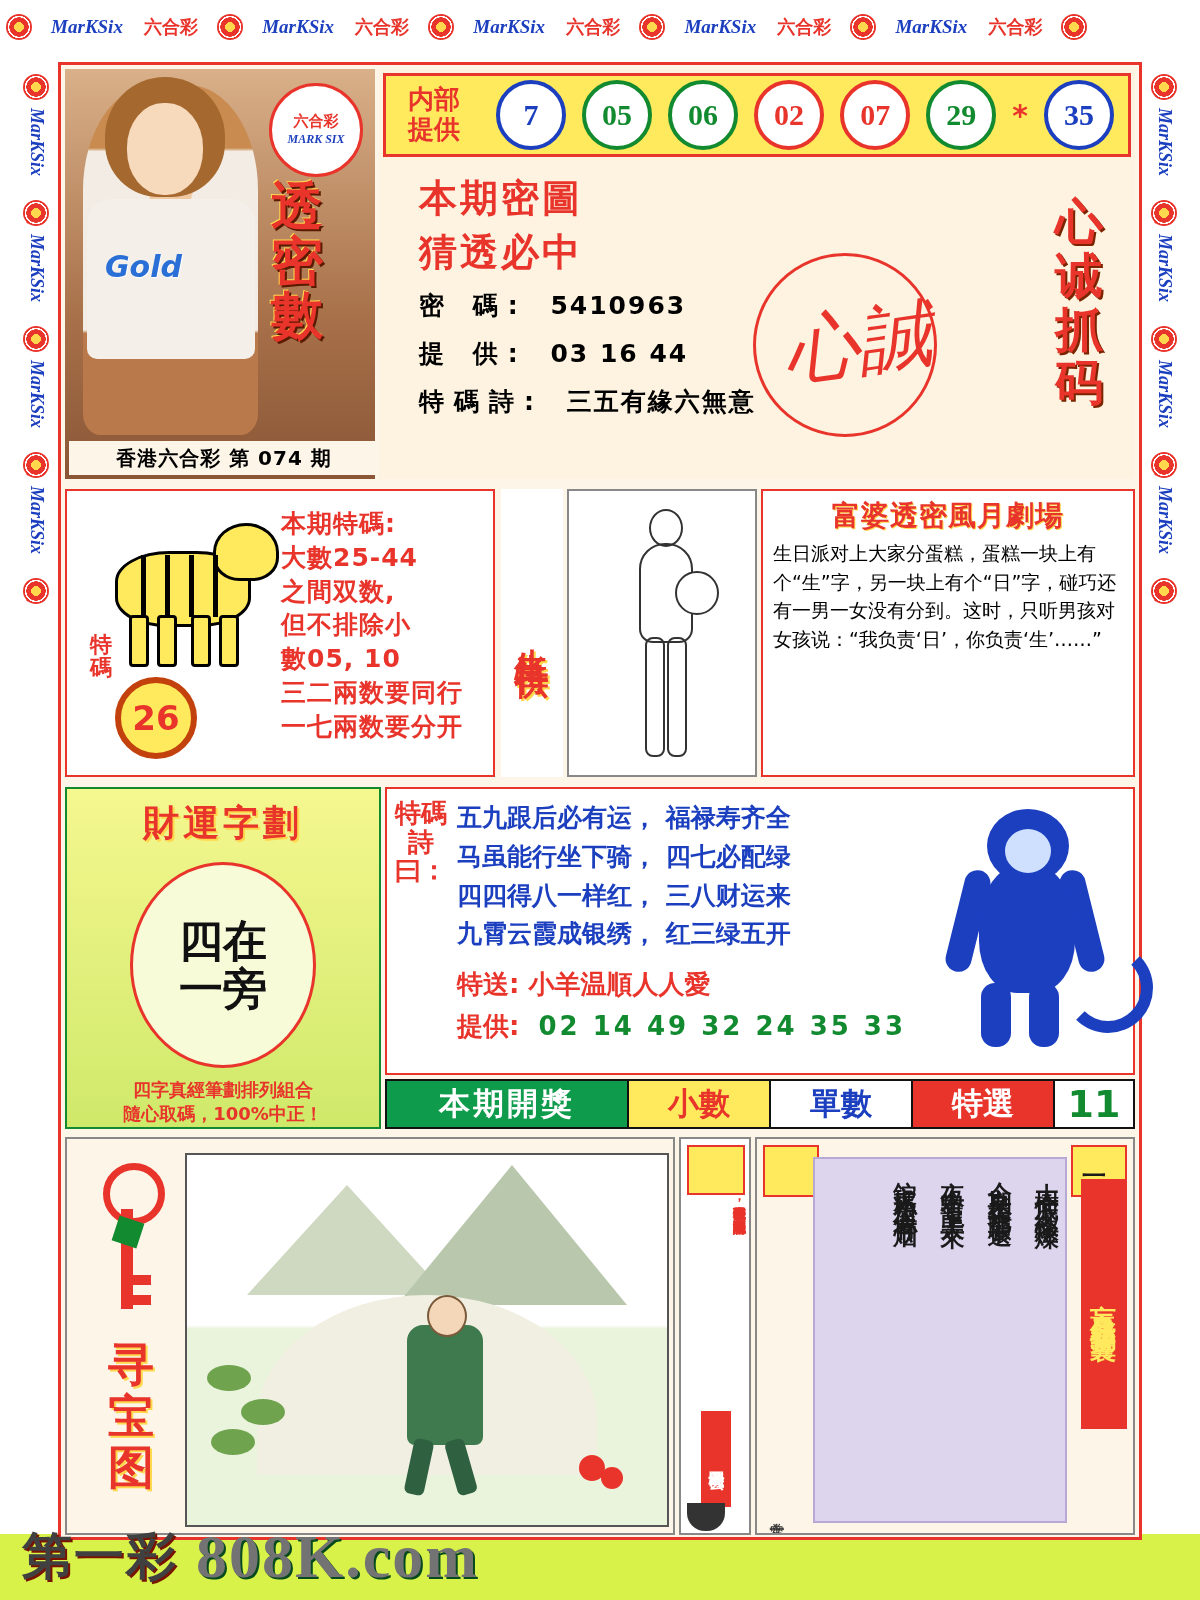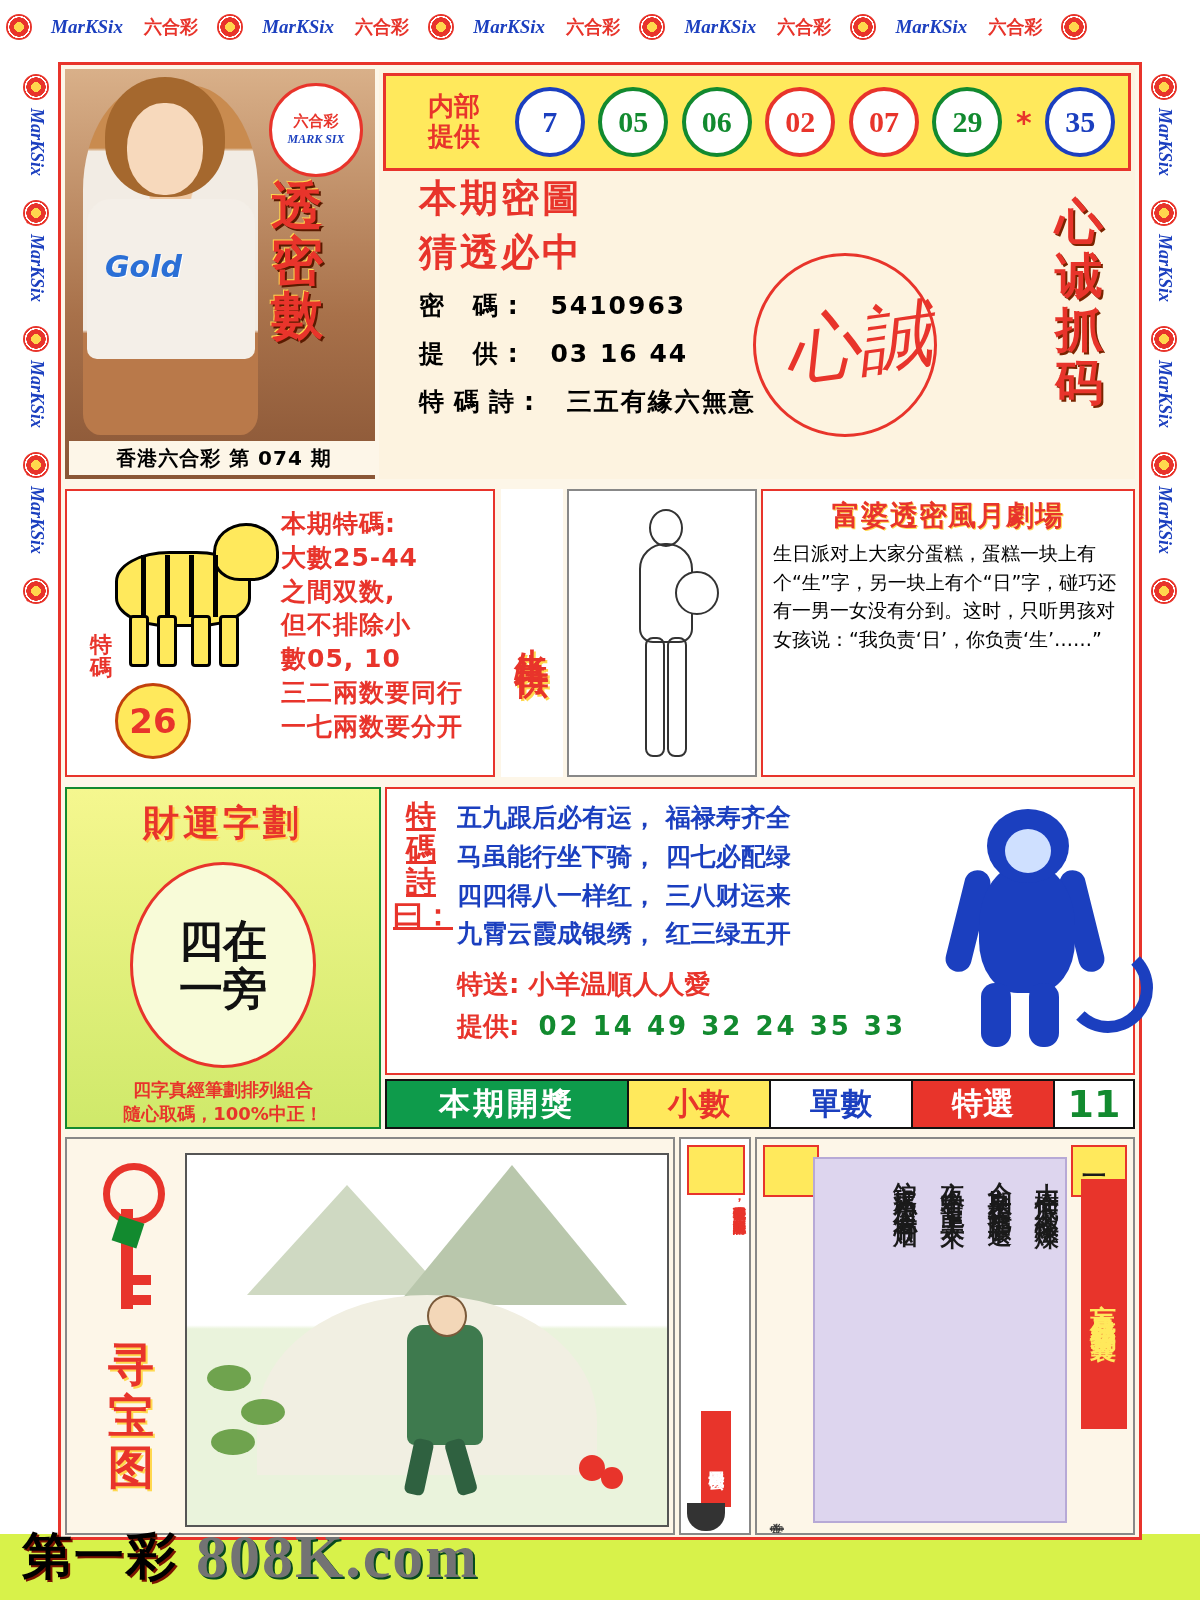--- a/index.html
+++ b/index.html
@@ -39,21 +39,21 @@
   .photo .logo-txt{position:absolute;left:40px;top:180px;color:#2a6fd6;font-weight:bold;font-style:italic;font-size:30px;text-shadow:1px 1px 0 #fff;}
   .badge{position:absolute;right:12px;top:14px;width:88px;height:88px;border-radius:50%;background:#fff;border:3px solid #e8342b;display:flex;flex-direction:column;align-items:center;justify-content:center;}
   .badge .b1{color:#e8342b;font-weight:bold;font-size:15px;line-height:1;}
   .badge .b2{color:#1b3fbf;font-weight:bold;font-size:12px;font-family:"Liberation Serif",serif;font-style:italic;margin-top:3px;}
   .vert-title{position:absolute;right:30px;top:110px;width:96px;text-align:center;}
   .vert-title span{display:block;font-size:52px;font-weight:bold;color:#e8342b;line-height:1.05;
      text-shadow:2px 2px 0 #5a1b00,-1px -1px 0 #ffd84d;font-family:"DejaVu Sans",sans-serif;}
   .photo-caption{position:absolute;left:4px;bottom:4px;width:310px;height:34px;background:#fdf6e8;color:#000;font-size:20px;font-weight:bold;display:flex;align-items:center;justify-content:center;letter-spacing:1px;}
 
   .r1right{position:absolute;left:318px;top:4px;width:756px;height:410px;background:#fdf3e0;}
-  .numbar{position:absolute;left:4px;top:4px;width:748px;height:98px;background:#ffe95c;border:3px solid #e8342b;box-sizing:border-box;display:flex;align-items:center;padding-left:20px;}
+  .numbar{position:absolute;left:4px;top:4px;width:748px;height:84px;background:#ffe95c;border:3px solid #e8342b;box-sizing:border-box;display:flex;align-items:center;}
   .neibu{width:96px;height:100%;display:flex;flex-direction:column;align-items:center;justify-content:center;color:#e8342b;font-weight:bold;font-size:26px;line-height:1.15;}
   .balls{flex:1;display:flex;align-items:center;justify-content:space-around;padding:0 6px;}
   .ball{width:62px;height:62px;border-radius:50%;background:#fff;display:flex;align-items:center;justify-content:center;font-size:30px;font-weight:bold;font-family:"Liberation Serif",serif;}
   .ball.blue{border:4px solid #1b3fbf;color:#1b3fbf;}
   .ball.red{border:4px solid #e8342b;color:#e8342b;}
   .ball.green{border:4px solid #128a2f;color:#128a2f;}
   .star{color:#e8342b;font-size:30px;font-weight:bold;}
 
   .r1body{position:absolute;left:4px;top:96px;width:748px;height:310px;}
   .hl1{position:absolute;left:36px;top:8px;color:#e8342b;font-size:38px;font-weight:bold;letter-spacing:3px;}
@@ -68,21 +68,21 @@
 
   
   .row2{position:absolute;left:0;top:420px;width:1078px;height:296px;}
   .zebra-box{position:absolute;left:4px;top:4px;width:430px;height:288px;border:2px solid #e8342b;background:#fff;box-sizing:border-box;}
   .zebra{position:absolute;left:28px;top:26px;width:190px;height:150px;}
   .zebra .body{position:absolute;left:20px;top:34px;width:130px;height:70px;background:#ffe95c;border:3px solid #000;border-radius:40% 40% 38% 38%;}
   .zebra .head{position:absolute;left:118px;top:6px;width:60px;height:52px;background:#ffe95c;border:3px solid #000;border-radius:50% 50% 40% 40%;}
   .zebra .leg{position:absolute;width:14px;height:46px;background:#ffe95c;border:3px solid #000;border-radius:4px;top:98px;}
   .zebra .l1{left:34px;} .zebra .l2{left:62px;} .zebra .l3{left:96px;} .zebra .l4{left:124px;}
   .zstripe{position:absolute;width:5px;height:62px;background:#000;top:38px;}
-  .tema-circle{position:absolute;left:48px;bottom:16px;width:70px;height:70px;border-radius:50%;background:#ffe95c;border:3px solid #c2410c;display:flex;align-items:center;justify-content:center;font-size:34px;font-weight:bold;color:#e8342b;}
+  .tema-circle{position:absolute;left:48px;bottom:16px;width:70px;height:70px;border-radius:50%;background:#ffe95c;border:6px solid #c2410c;display:flex;align-items:center;justify-content:center;font-size:34px;font-weight:bold;color:#e8342b;}
   .tema-label{position:absolute;left:14px;bottom:96px;width:40px;color:#e8342b;font-size:22px;font-weight:bold;line-height:1.05;text-align:center;}
   .zebra-text{position:absolute;left:214px;top:16px;width:206px;color:#e8342b;font-size:25px;font-weight:bold;line-height:1.35;letter-spacing:1px;}
   .shengxiao{position:absolute;left:440px;top:4px;width:62px;height:288px;display:flex;align-items:center;justify-content:center;background:#fff;}
   .shengxiao span{writing-mode:vertical-rl;font-size:34px;font-weight:bold;color:#e8342b;letter-spacing:6px;text-shadow:2px 2px 0 #ffd84d;}
   .lady-box{position:absolute;left:506px;top:4px;width:190px;height:288px;border:2px solid #888;background:#fff;box-sizing:border-box;overflow:hidden;}
   .lady{position:absolute;left:52px;top:18px;width:86px;height:250px;}
   .lady .hd{position:absolute;left:28px;top:0;width:30px;height:34px;border:2px solid #333;border-radius:50%;}
   .lady .tor{position:absolute;left:18px;top:34px;width:50px;height:96px;border:2px solid #333;border-radius:26px 26px 14px 14px;}
   .lady .lg{position:absolute;top:128px;width:16px;height:116px;border:2px solid #333;border-radius:8px;}
   .lady .lg1{left:24px;} .lady .lg2{left:46px;}
@@ -92,21 +92,21 @@
   .joke-text{padding:2px 10px;font-size:19px;line-height:1.5;color:#000;}
 
   
   .row3{position:absolute;left:0;top:718px;width:1078px;height:350px;}
   .cy-box{position:absolute;left:4px;top:4px;width:316px;height:342px;border:2px solid #128a2f;background:linear-gradient(180deg,#f5f78f,#cfe96a);box-sizing:border-box;}
   .cy-title{text-align:center;margin-top:10px;font-size:36px;font-weight:bold;color:#e8342b;letter-spacing:4px;text-shadow:2px 2px 0 #ffd84d;}
   .cy-oval{margin:14px auto 0;width:180px;height:200px;border:3px solid #e8342b;border-radius:50%;background:#f8fbd8;display:flex;flex-direction:column;align-items:center;justify-content:center;}
   .cy-oval span{font-size:44px;font-weight:bold;color:#111;line-height:1.08;}
   .cy-foot{margin-top:10px;text-align:center;font-size:18px;color:#e8342b;font-weight:bold;line-height:1.35;}
   .poem-box{position:absolute;left:324px;top:4px;width:750px;height:288px;background:#fff;border:2px solid #e8342b;box-sizing:border-box;}
-  .poem-label{position:absolute;left:6px;top:10px;width:56px;text-align:center;color:#e8342b;font-size:30px;font-weight:bold;line-height:1.1;text-decoration:underline;}
+  .poem-label{position:absolute;left:6px;top:10px;width:56px;text-align:center;color:#e8342b;font-size:26px;font-weight:bold;line-height:1.1;}
   .poem-lines{position:absolute;left:70px;top:10px;width:500px;color:#1b3fbf;font-size:25px;font-weight:bold;line-height:1.55;}
   .poem-send{position:absolute;left:70px;top:178px;font-size:26px;font-weight:bold;}
   .poem-send b{color:#e8342b;}
   .poem-send i{color:#e8342b;font-style:normal;}
   .poem-give{position:absolute;left:70px;top:220px;font-size:26px;font-weight:bold;color:#e8342b;}
   .poem-give .nums{color:#128a2f;letter-spacing:3px;margin-left:10px;}
   .monkey{position:absolute;right:10px;top:14px;width:190px;height:250px;}
   .monkey .m-body{position:absolute;left:46px;top:60px;width:96px;height:130px;background:#1b3fbf;border-radius:48% 48% 40% 40%;}
   .monkey .m-head{position:absolute;left:54px;top:6px;width:82px;height:74px;background:#1b3fbf;border-radius:50%;}
   .monkey .m-face{position:absolute;left:72px;top:26px;width:46px;height:44px;background:#cfe0ff;border-radius:50%;}
@@ -158,21 +158,21 @@
   .scroll-cols{position:absolute;right:24px;top:24px;display:flex;gap:16px;}
   .scroll-cols span{writing-mode:vertical-rl;font-size:24px;font-weight:bold;color:#1a1a1a;letter-spacing:7px;line-height:1.3;}
   .scroll-red{position:absolute;right:6px;top:40px;width:46px;height:250px;background:#e8342b;display:flex;align-items:center;justify-content:center;}
   .scroll-red span{writing-mode:vertical-rl;color:#ffe95c;font-size:26px;font-weight:bold;letter-spacing:8px;}
   .scroll-sig{position:absolute;left:10px;bottom:22px;writing-mode:vertical-rl;font-size:15px;color:#333;}
   .scroll-icon{position:absolute;width:52px;height:48px;border:2px solid #e8342b;background:#ffe95c;}
   .si1{left:6px;top:6px;} .si2{right:6px;top:6px;}
 
   
   .banner{position:absolute;left:0;bottom:0;width:1200px;height:88px;display:flex;align-items:center;}
-  .banner .red{font-size:50px;font-weight:bold;color:#000000;margin-left:22px;text-shadow:2px 2px 0 #7a1200;letter-spacing:2px;}
+  .banner .red{font-size:50px;font-weight:bold;color:#404040;margin-left:22px;text-shadow:2px 2px 0 #7a1200;letter-spacing:2px;}
   .banner .site{font-size:62px;font-weight:bold;color:#737373;margin-left:18px;letter-spacing:2px;
     text-shadow:2px 2px 0 #064a1e;font-family:"Liberation Serif",serif;}
 </style>
 </head>
 <body>
 
 <div class="page">
 
   <div class="top-strip">
     <div style="padding:14px 0;">

